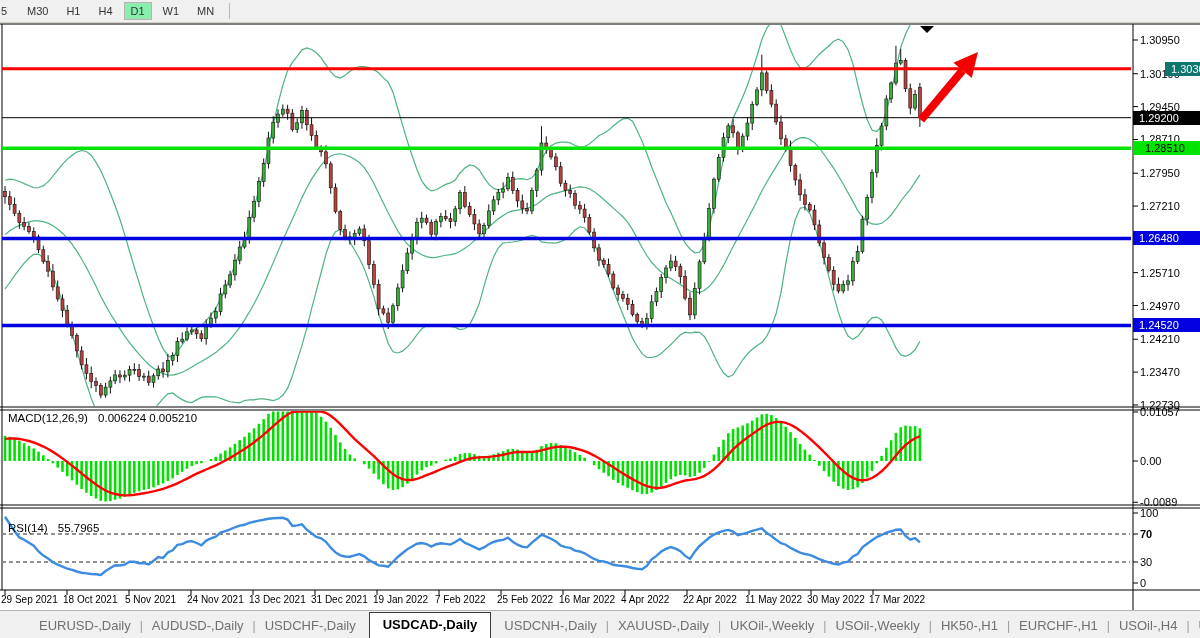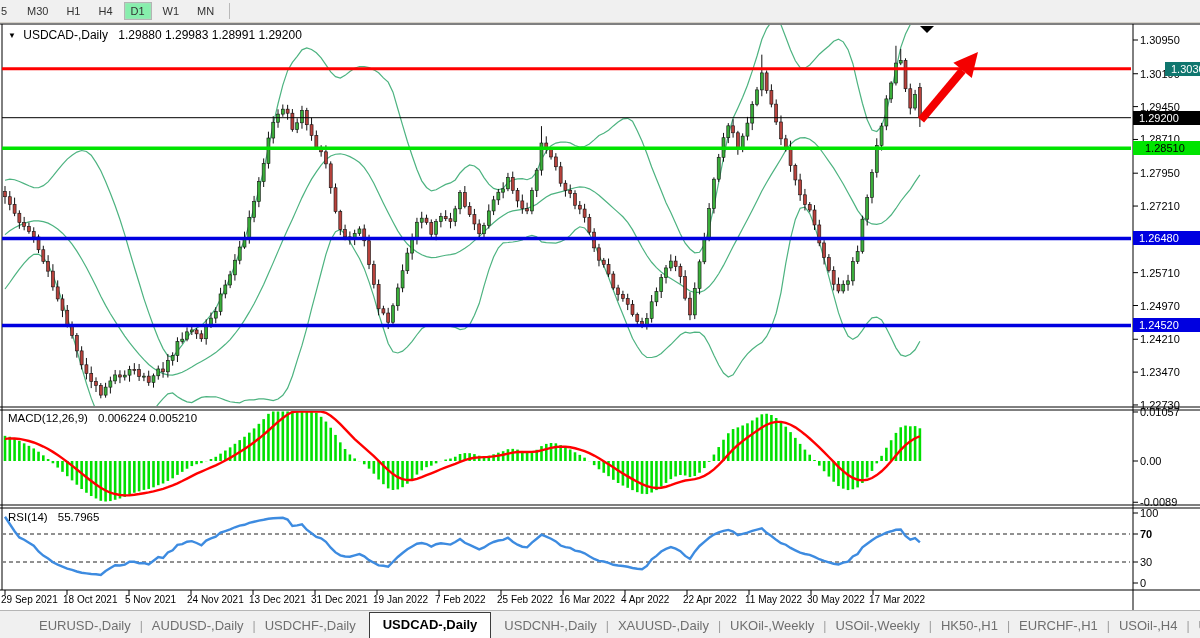--- a/index.html
+++ b/index.html
@@ -13,21 +13,21 @@
   .tfbtn.active{background:#86efac;border:1px solid #b4b4b4;box-shadow:inset 0 0 2px #ccc;}
   .tfbtn.partial{width:8px;overflow:hidden;padding-left:0;margin-left:0;}
   .tf-sep{width:1px;height:16px;background:#b9b9b9;margin:0 6px;}
   
   #chart{position:absolute;left:0;top:0;z-index:1;}
   
   .olabel{position:absolute;font-size:11.5px;color:#000;white-space:nowrap;z-index:3;}
   #title{left:8px;top:28px;font-size:12px;}
   #title .dd{font-size:8px;position:relative;top:-1px;margin-right:4px;}
   #macdLabel{left:8px;top:412px;}
-  #rsiLabel{left:8px;top:511px;}
+  #rsiLabel{left:8px;top:522px;}
   .sp{margin-left:7px;}
   
   #priceAxis{position:absolute;left:1133px;top:24px;width:67px;height:566px;z-index:2;}
   .ptick{position:absolute;left:7px;width:60px;font-size:11px;color:#000;overflow:hidden;white-space:nowrap;}
   .plabel{position:absolute;left:0;width:67px;height:14px;font-size:11px;line-height:14px;
           padding-left:6px;box-sizing:border-box;overflow:hidden;white-space:nowrap;z-index:4;}
   
   #dateAxis{position:absolute;left:0;top:592px;width:1133px;height:18px;z-index:2;}
   .dlabel{position:absolute;top:2px;font-size:10px;color:#000;white-space:nowrap;}
   
@@ -701,25 +701,20 @@
       <line x1="439" y1="590" x2="439" y2="595" stroke="#000"></line>
       <line x1="501" y1="590" x2="501" y2="595" stroke="#000"></line>
       <line x1="563" y1="590" x2="563" y2="595" stroke="#000"></line>
       <line x1="625" y1="590" x2="625" y2="595" stroke="#000"></line>
       <line x1="687" y1="590" x2="687" y2="595" stroke="#000"></line>
       <line x1="749" y1="590" x2="749" y2="595" stroke="#000"></line>
       <line x1="811" y1="590" x2="811" y2="595" stroke="#000"></line>
       <line x1="873" y1="590" x2="873" y2="595" stroke="#000"></line>
     </svg>
 
-  <div class="olabel" id="title">
-    <span class="dd">▼</span>
-    <span>USDCAD-,Daily</span>
-    <span class="sp">1.29880 1.29983 1.28991 1.29200</span>
-  </div>
 
   <div class="olabel" id="macdLabel">
     <span>MACD(12,26,9)</span>
     <span class="sp">0.006224 0.005210</span>
   </div>
 
   <div class="olabel" id="rsiLabel">
     <span>RSI(14)</span>
     <span class="sp">55.7965</span>
   </div>

